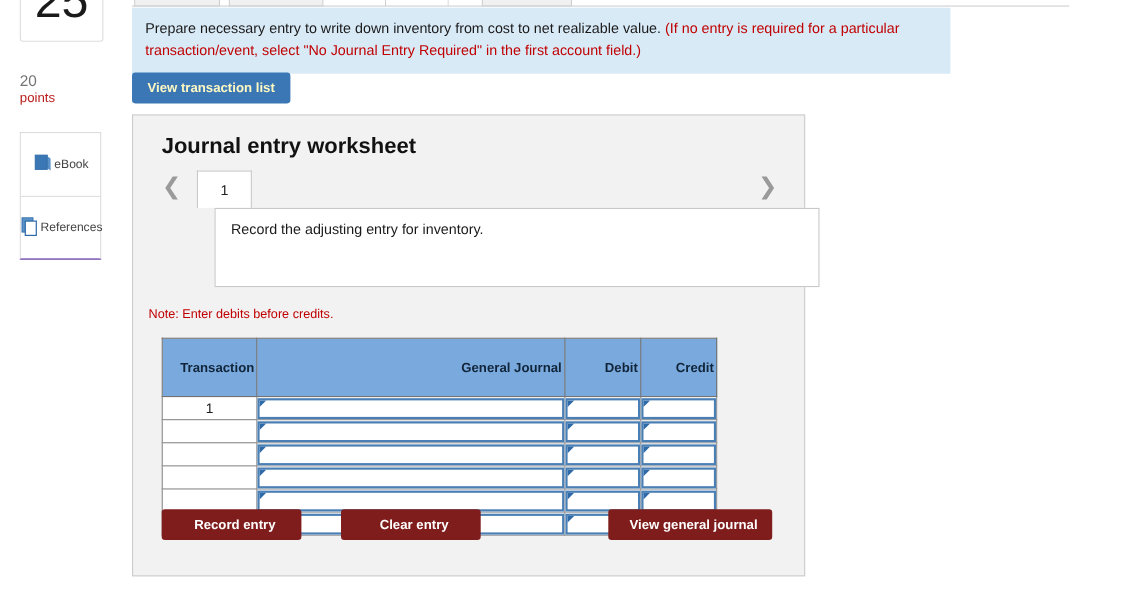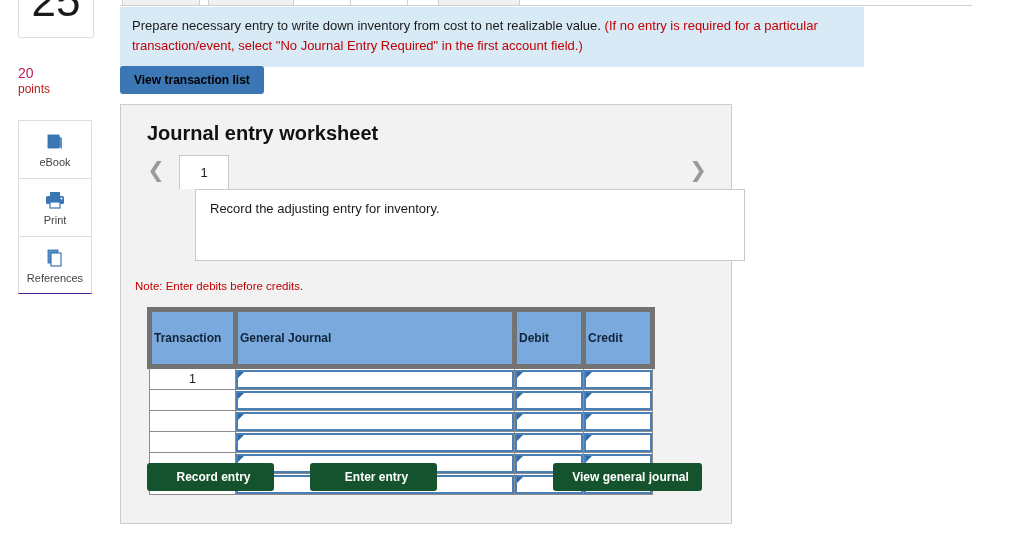--- a/index.html
+++ b/index.html
@@ -46,21 +46,21 @@
     font-family: "Liberation Sans", sans-serif;
   }
   .points-wrap {
     position: absolute;
     left: 18px;
     top: 64px;
     line-height: 1.3;
   }
   .points-value {
     font-size: 14px;
-    color: #be185d;
+    color: #737373;
     font-weight: normal;
   }
   .points-label {
     font-size: 12px;
     color: #b91c1c;
   }
 
   .tool-stack {
     position: absolute;
     left: 18px;
@@ -68,21 +68,21 @@
     width: 74px;
   }
   .tool-btn {
     width: 74px;
     height: 58px;
     box-sizing: border-box;
     background: #ffffff;
     border: 1px solid #dddddd;
     border-bottom: none;
     display: flex;
-    flex-direction: column;
+    flex-direction: row;
     align-items: center;
     justify-content: center;
     cursor: pointer;
   }
   .tool-btn:last-child {
     border-bottom: 1px solid #4c1d95;
   }
   .tool-icon {
     height: 22px;
     display: flex;
@@ -148,21 +148,21 @@
     color: #c00000;
   }
 
   .view-transaction-list {
     position: absolute;
     left: 0;
     top: 66px;
     height: 28px;
     padding: 4px 14px;
     background: #3b77b5;
-    color: #000000;
+    color: #fef9c3;
     font-size: 12px;
     font-weight: bold;
     border: none;
     border-radius: 3px;
     cursor: pointer;
     font-family: "Liberation Sans", sans-serif;
   }
 
   
   .worksheet {
@@ -249,27 +249,27 @@
   .jtable {
     position: absolute;
     left: 26px;
     top: 202px;
     width: 505px;
     border-collapse: collapse;
     table-layout: fixed;
   }
   .jtable th {
     background: #7aaadd;
-    border: 5px solid #737373;
+    border: 1px solid #737373;
     color: #10243a;
     font-size: 12px;
     font-weight: bold;
     height: 20px;
     padding: 16px 2px;
-    text-align: left;
+    text-align: right;
   }
   .jtable td {
     border: 1px solid #8c8c8c;
     background: #ffffff;
     height: 20px;
     padding: 0;
   }
   .col-trans  { width: 86px; }
   .col-journal{ width: 279px; }
   .col-debit  { width: 69px; }
@@ -303,21 +303,21 @@
     position: absolute;
     left: 26px;
     top: 358px;
     width: 560px;
     height: 28px;
   }
   .btn {
     position: absolute;
     top: 0;
     height: 28px;
-    background: #14532d;
+    background: #7f1d1d;
     color: #ffffff;
     font-size: 12px;
     font-weight: bold;
     border: none;
     border-radius: 3px;
     cursor: pointer;
     font-family: "Liberation Sans", sans-serif;
     padding-left: 12px;
   }
   .btn.record { left: 0;   width: 127px; }
@@ -344,31 +344,20 @@
       <span class="tool-icon">
         <svg width="20" height="20" viewBox="0 0 20 20">
           <rect x="3" y="3" width="11" height="13" fill="#3b77b5"></rect>
           <path d="M14 4 L17 6 L17 17 L14 15 Z" fill="#5b92c8"></path>
           <rect x="3" y="3" width="11" height="13" fill="none" stroke="#2e6aa8" stroke-width="0.8"></rect>
         </svg>
       </span>
       <span class="tool-label">eBook</span>
     </div>
 
-    <div class="tool-btn">
-      <span class="tool-icon">
-        <svg width="22" height="20" viewBox="0 0 22 20">
-          <rect x="6" y="2" width="10" height="4" fill="#3b77b5"></rect>
-          <rect x="2" y="6" width="18" height="8" rx="1.5" fill="#3b77b5"></rect>
-          <rect x="6" y="12" width="10" height="6" fill="#ffffff" stroke="#3b77b5" stroke-width="1.2"></rect>
-          <circle cx="17.5" cy="8.5" r="1" fill="#ffffff"></circle>
-        </svg>
-      </span>
-      <span class="tool-label">Print</span>
-    </div>
 
     <div class="tool-btn">
       <span class="tool-icon">
         <svg width="20" height="20" viewBox="0 0 20 20">
           <rect x="3" y="2" width="10" height="13" fill="#5b92c8" stroke="#2e6aa8" stroke-width="0.8"></rect>
           <rect x="6" y="5" width="10" height="13" fill="#ffffff" stroke="#2e6aa8" stroke-width="1.1"></rect>
         </svg>
       </span>
       <span class="tool-label">References</span>
     </div>
@@ -495,18 +484,18 @@
             </td>
           <td>
               <div class="cell-input"></div>
             </td>
         </tr>
       </tbody>
     </table>
 
     <div class="actions">
       <button class="btn record">Record entry</button>
-      <button class="btn clear">Enter entry</button>
+      <button class="btn clear">Clear entry</button>
       <button class="btn viewgj">View general journal</button>
     </div>
 
   </div>
 </div>
 
 </body></html>

